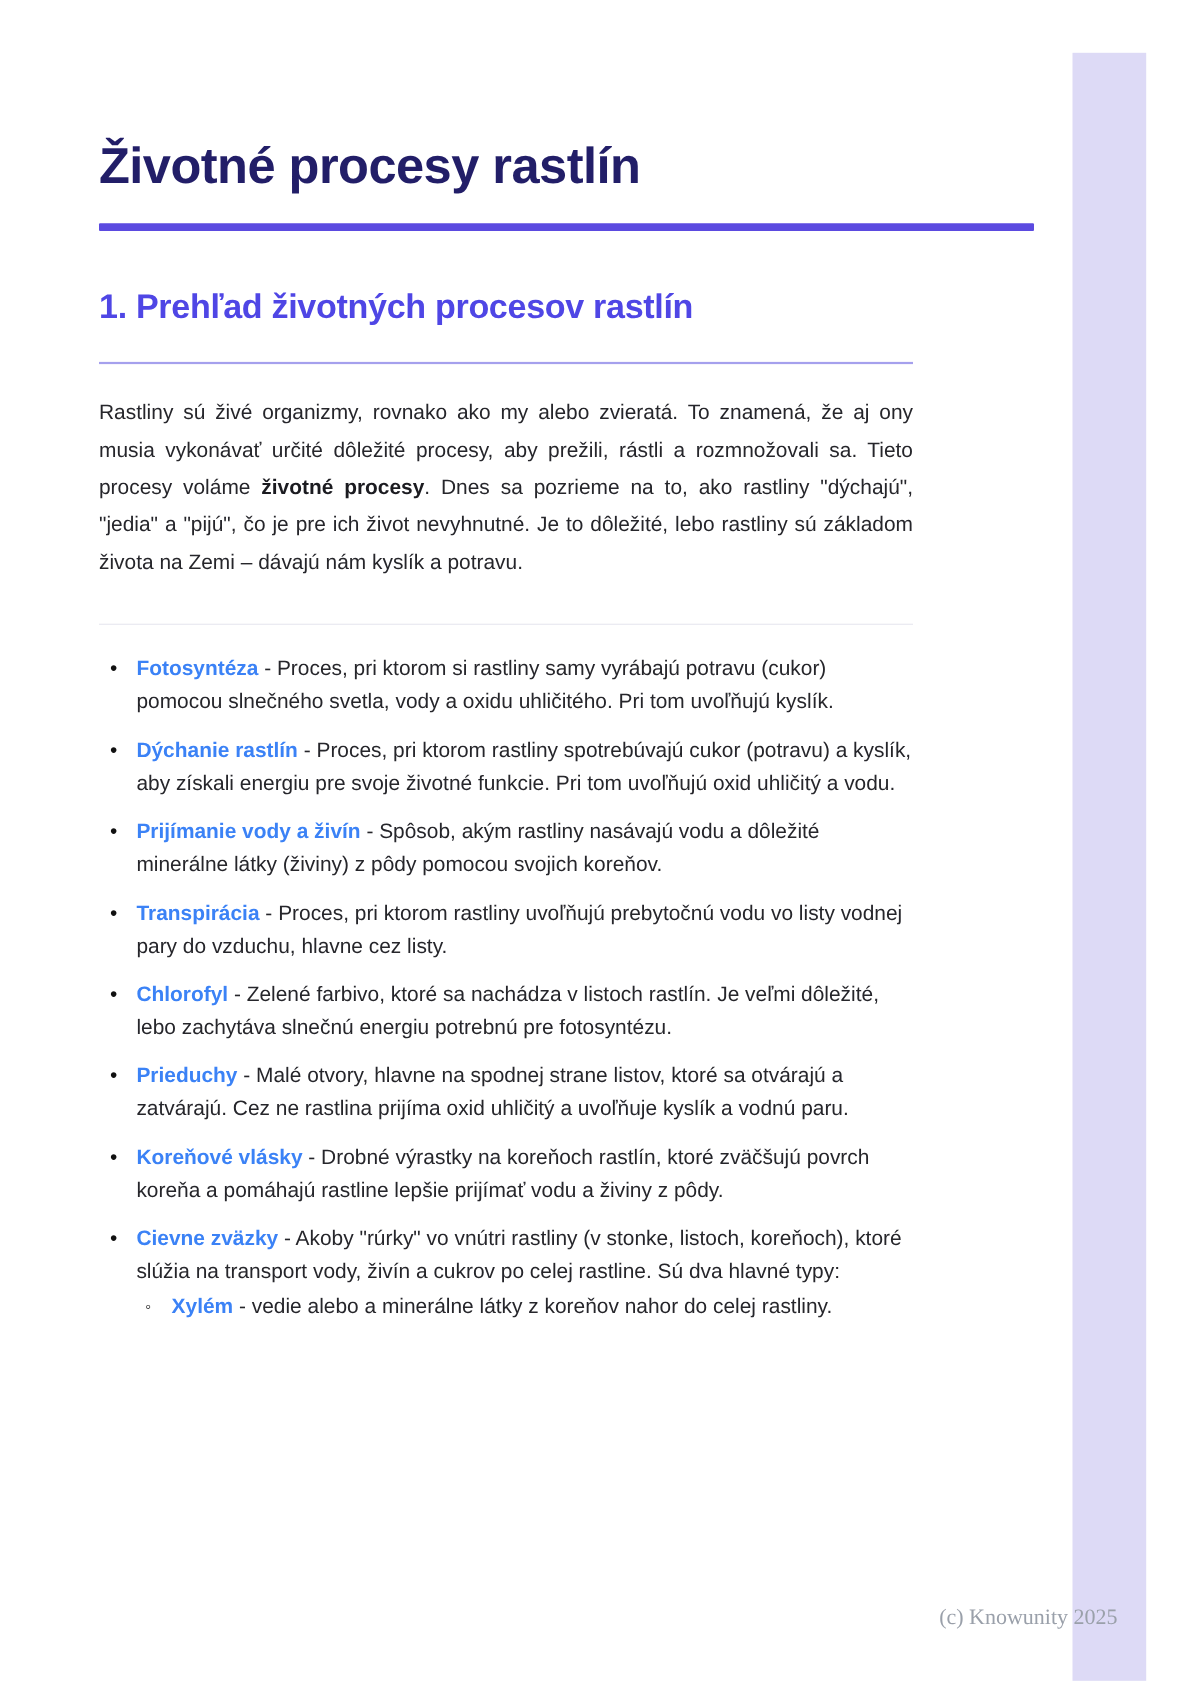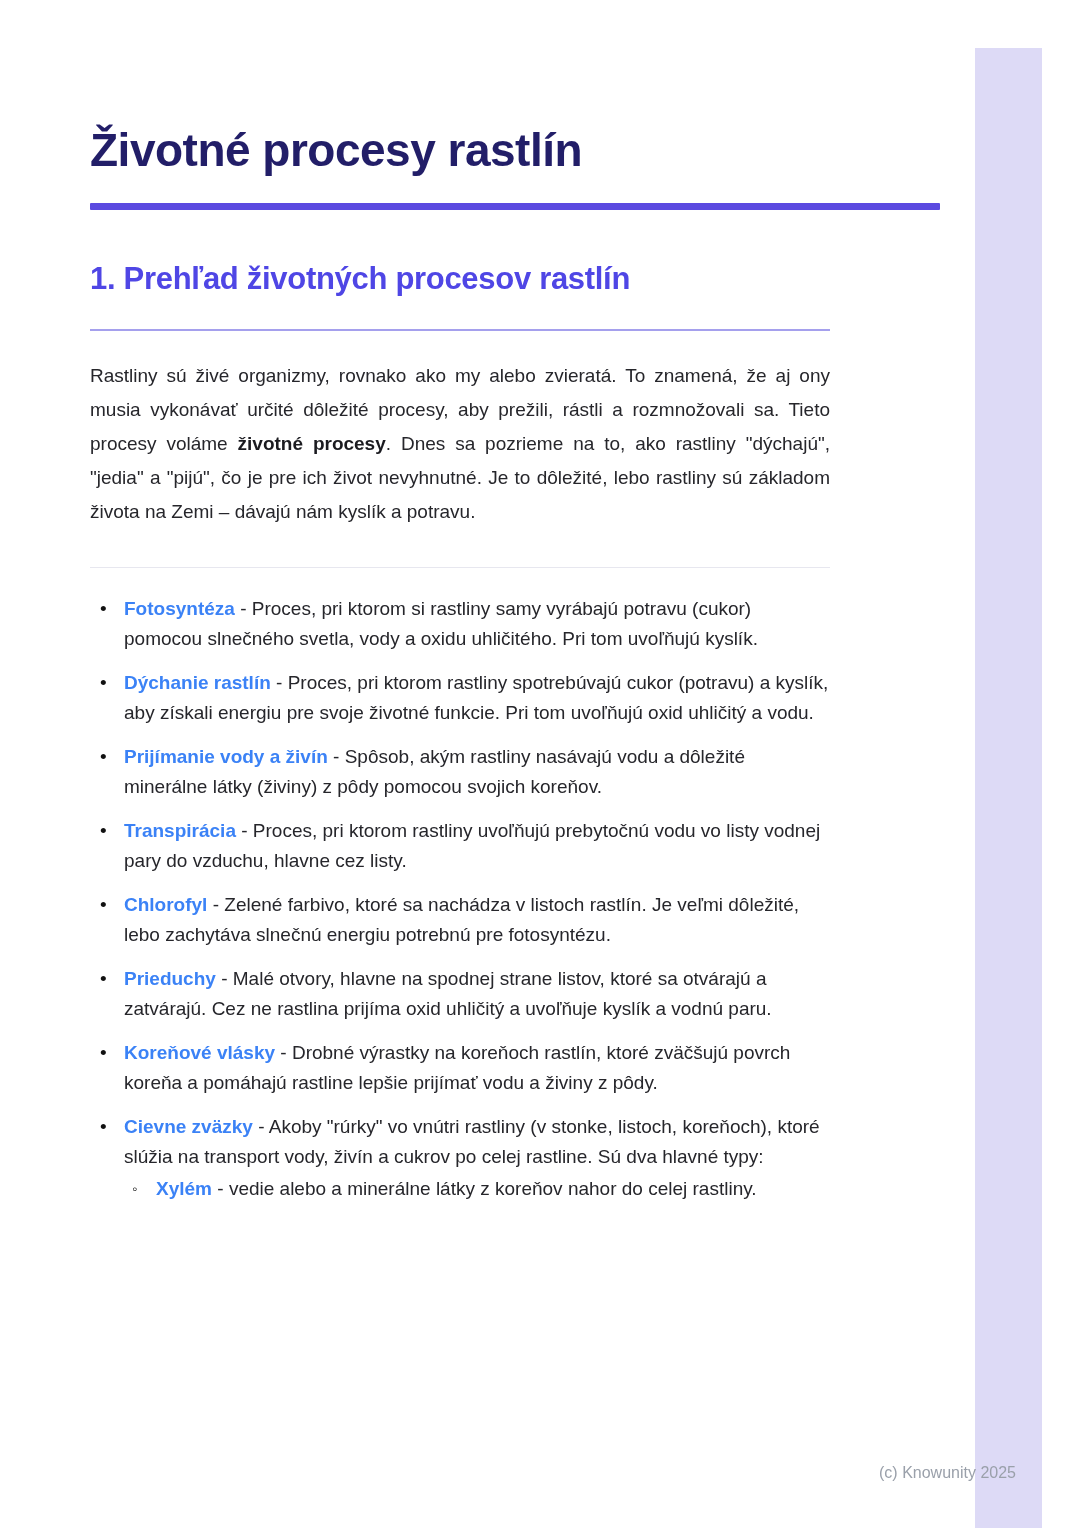--- a/index.html
+++ b/index.html
@@ -121,23 +121,24 @@
     position:absolute;
     left:8px;
     top:0;
     font-size:15px;
     color:#111;
   }
   .watermark{
     position:absolute;
     right:64px;
     bottom:46px;
-    font-size:16px;
+    font-size:20px;
     color:var(--watermark);
     z-index:3;
+    font-family:Liberation Serif, serif;
   }
 </style>
 </head>
 <body>
 
 <div class="right-strip"></div>
 
 <div class="content">
 
   <h1 class="page-title">Životné procesy rastlín</h1>

